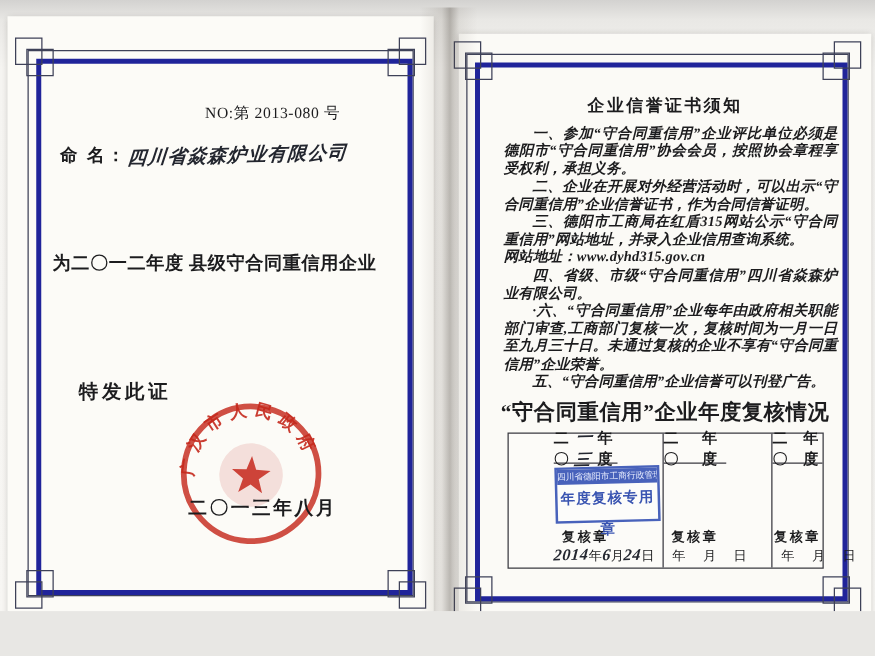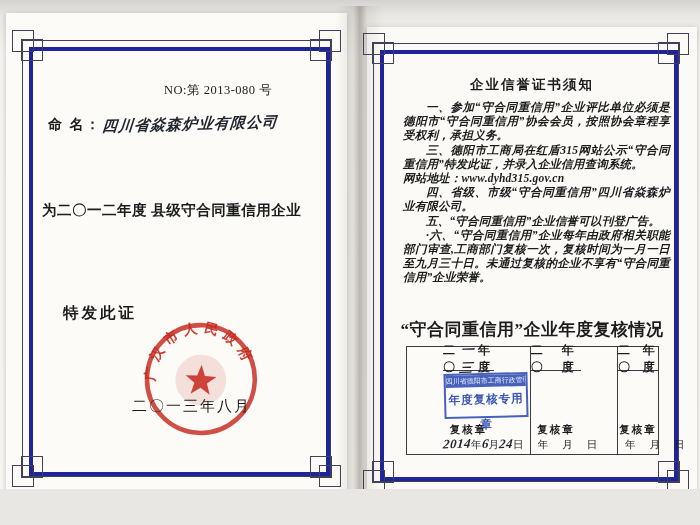--- a/index.html
+++ b/index.html
@@ -16,21 +16,21 @@
   .sq{position:absolute;width:20px;height:20px;border:1.5px solid #3e4158;}
   
   #serial{position:absolute;left:158px;top:69px;font-size:12.5px;letter-spacing:.5px;}
   #name-row{position:absolute;left:42px;top:102px;font-size:14px;white-space:nowrap;}
   #name-row .lbl{font-weight:700;letter-spacing:2px;}
   .hand{display:inline-block;font-style:italic;color:#23262f;transform:rotate(-1.5deg) skewX(-6deg);}
   #name-row .hand{font-size:15px;font-weight:700;letter-spacing:1px;}
   #award{position:absolute;left:36px;top:188px;width:300px;font-size:14.5px;font-weight:700;letter-spacing:.5px;white-space:nowrap;}
   #issue{position:absolute;left:57px;top:290px;font-size:15.5px;font-weight:700;letter-spacing:3px;}
   #seal{position:absolute;left:134px;top:303px;width:122px;height:122px;transform:rotate(3deg);z-index:2;}
-  #cert-date{position:absolute;left:126px;top:384px;width:156px;text-align:left;font-size:15px;font-weight:400;letter-spacing:2px;z-index:3;}
+  #cert-date{position:absolute;left:126px;top:384px;width:156px;text-align:center;font-size:15px;font-weight:700;letter-spacing:2px;z-index:3;}
   
   #notice-title{position:absolute;left:0;right:0;top:49px;text-align:center;font-size:13.5px;font-weight:700;letter-spacing:2px;}
   #notice-body{position:absolute;left:36px;top:73px;width:267px;}
   #notice-body p{margin:0;font-size:11.5px;line-height:14.2px;font-weight:600;text-align:justify;text-indent:2em;letter-spacing:.2px;font-style:italic;}
   #notice-body p.no-indent{text-indent:0;}
   #review-title{position:absolute;left:0;right:0;top:291px;text-align:center;font-size:17px;font-weight:700;letter-spacing:.5px;}
   
   #review-table{position:absolute;left:39px;top:319px;width:251px;height:107px;border:1.4px solid #3a3a40;display:flex;background:rgba(255,255,255,.25);}
   .rt-col{position:relative;border-left:1.4px solid #3a3a40;margin-left:36px;}
   .rt-col:first-child{border-left:none;}
@@ -96,25 +96,26 @@
     <div class="sq" style="left:291px;top:15px;"></div>
     <div class="sq" style="left:-4px;top:443px;"></div>
     <div class="sq" style="left:5px;top:434px;"></div>
     <div class="sq" style="left:300px;top:443px;"></div>
     <div class="sq" style="left:291px;top:434px;"></div>
 
     <div id="notice-title">企业信誉证书须知</div>
 
     <div id="notice-body">
       <p>一、参加“守合同重信用”企业评比单位必须是德阳市“守合同重信用”协会会员，按照协会章程享受权利，承担义务。</p>
-      <p>三、德阳市工商局在红盾315网站公示“守合同重信用”特发此证，并录入企业信用查询系统。</p>
+      <p>二、企业在开展对外经营活动时，可以出示“守合同重信用”企业信誉证书，作为合同信誉证明。</p>
+      <p>三、德阳市工商局在红盾315网站公示“守合同重信用”网站地址，并录入企业信用查询系统。</p>
       <p class="no-indent">网站地址：www.dyhd315.gov.cn</p>
       <p>四、省级、市级“守合同重信用”四川省焱森炉业有限公司。</p>
+      <p>·六、“守合同重信用”企业每年由政府相关职能部门审查,工商部门复核一次，复核时间为一月一日至九月三十日。未通过复核的企业不享有“守合同重信用”企业荣誉。</p>
       <p>五、“守合同重信用”企业信誉可以刊登广告。</p>
-      <p>·六、“守合同重信用”企业每年由政府相关职能部门审查,工商部门复核一次，复核时间为一月一日至九月三十日。未通过复核的企业不享有“守合同重信用”企业荣誉。</p>
     </div>
 
     <div id="review-title">“守合同重信用”企业年度复核情况</div>
 
     <div id="review-table">
 
       <div class="rt-col rt-c1">
         <div class="rt-head">
           <span>二〇</span>
             <span class="hand">一三</span>

